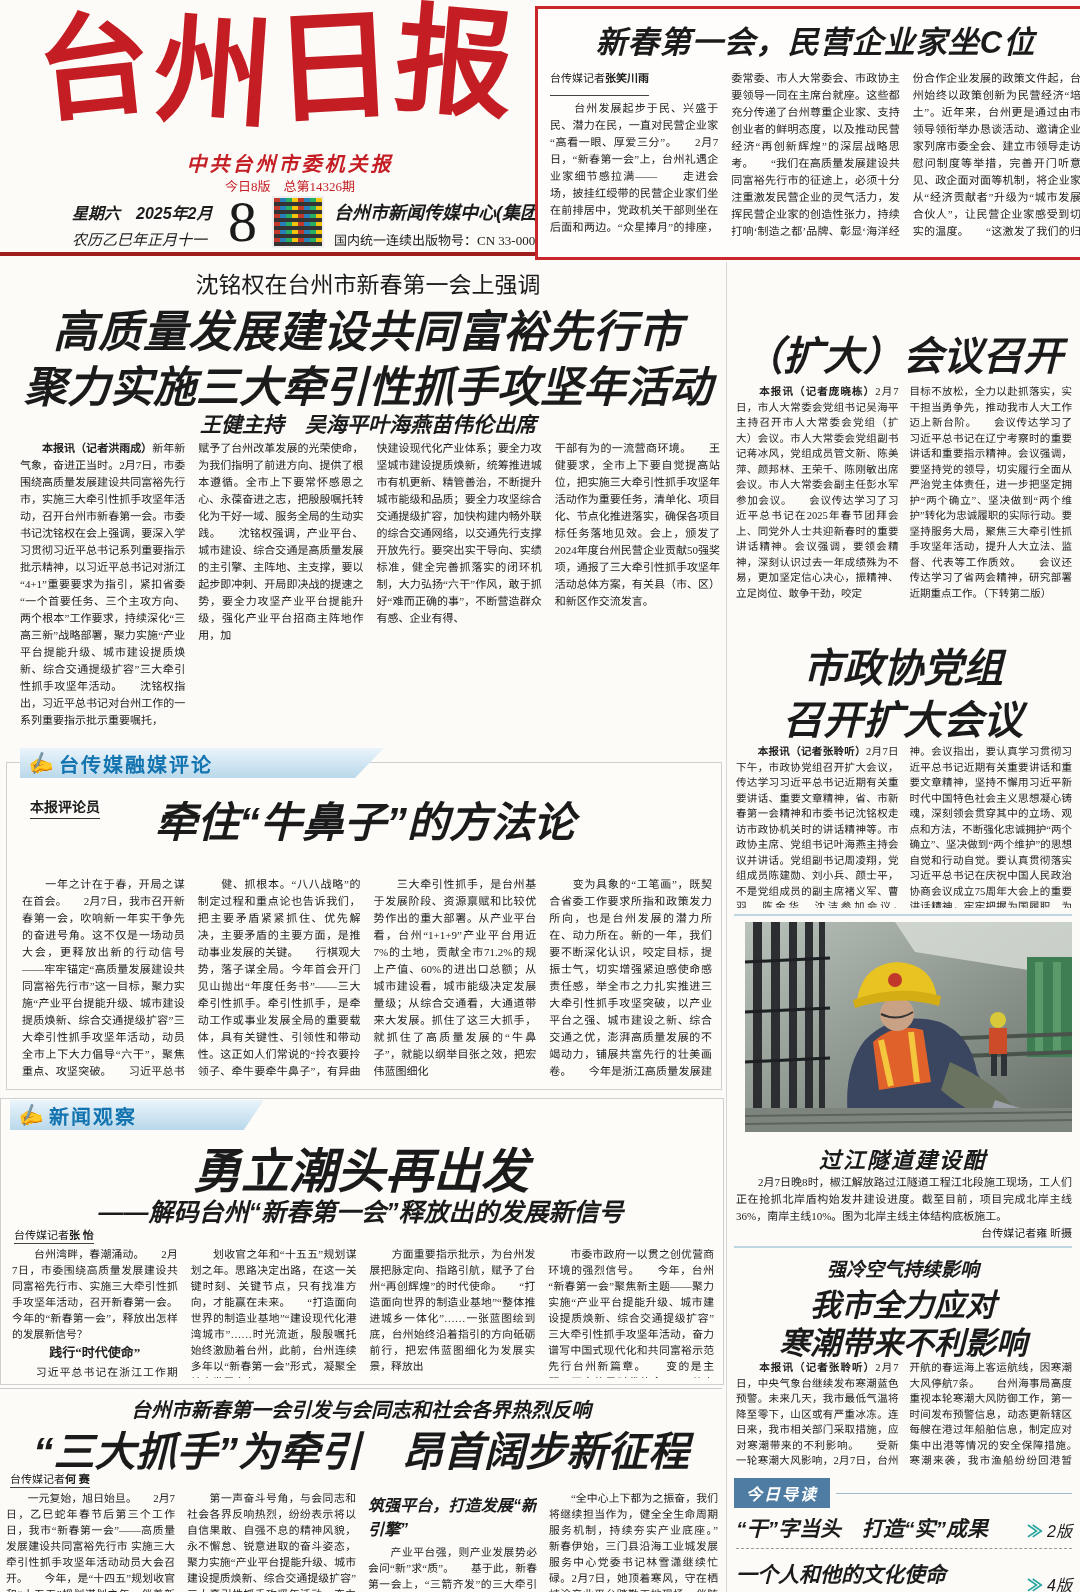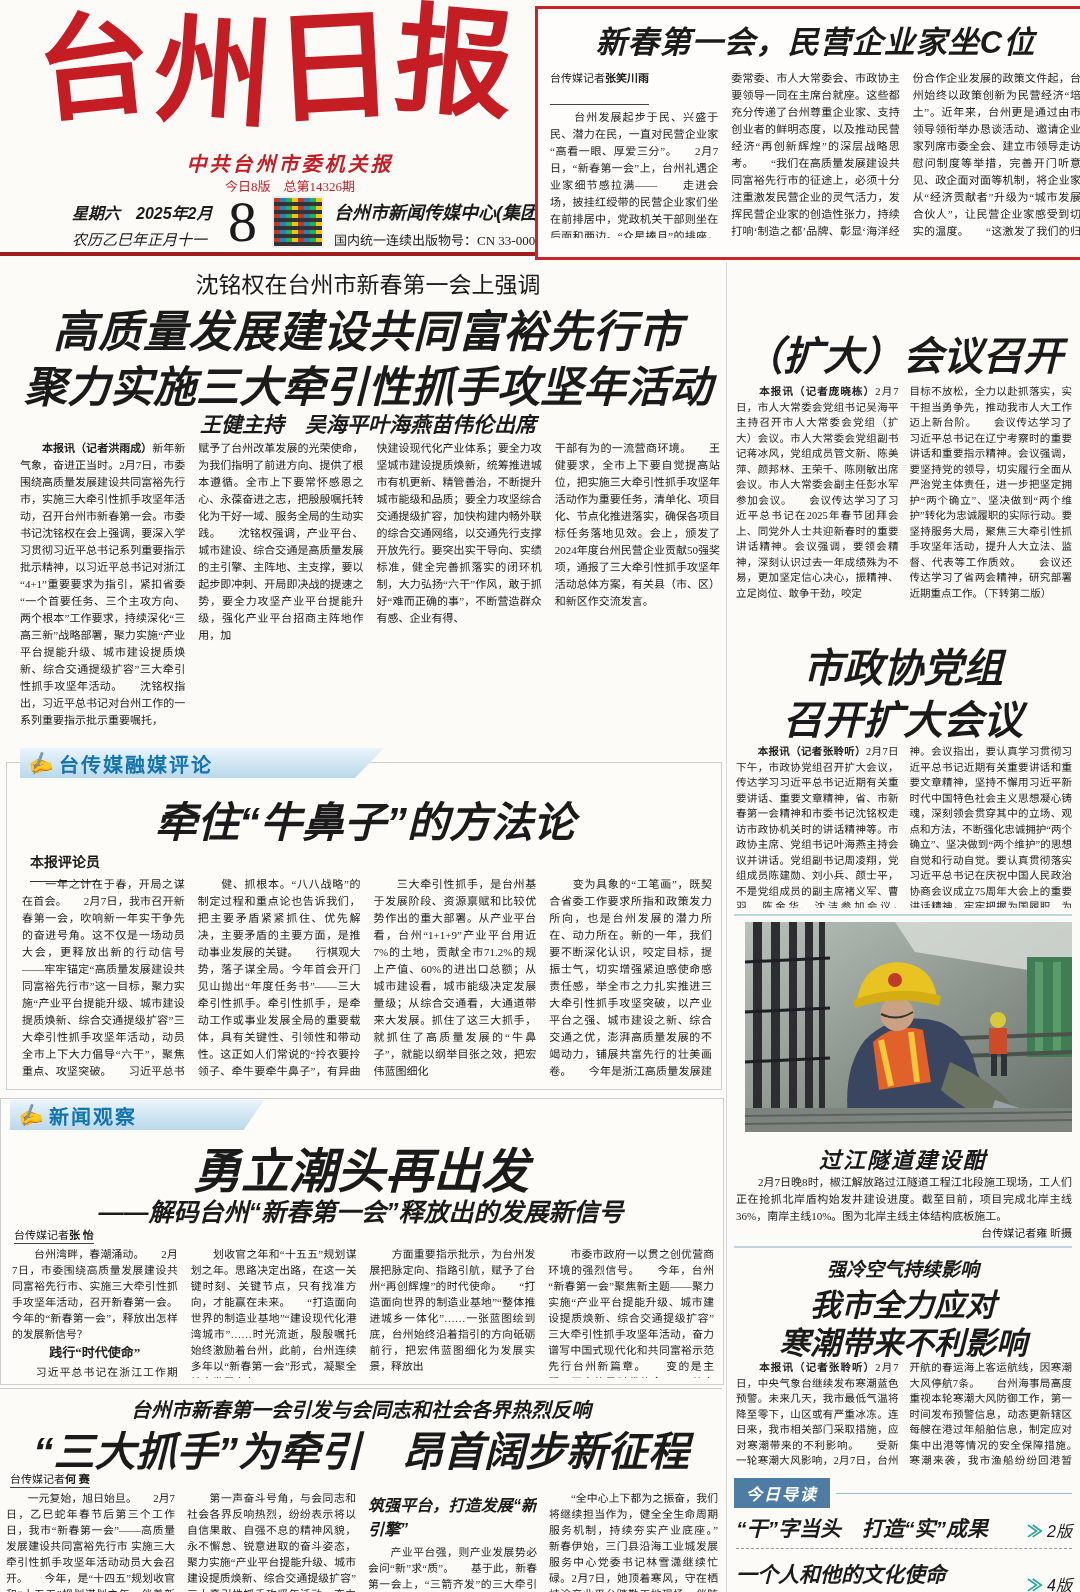--- a/index.html
+++ b/index.html
@@ -20,21 +20,21 @@
   .mt1{transform:rotate(-6deg) scale(.96);} .mt2{transform:rotate(4deg) translateY(6px);}
   .mt3{transform:rotate(-3deg) scale(1.02);} .mt4{transform:rotate(5deg) translateY(-4px);}
   .red{color:#c41e24;}
   .qr{width:48px;height:48px;background:
       repeating-linear-gradient(0deg,#333 0 4px,transparent 4px 8px),
       repeating-linear-gradient(90deg,#c0392b 0 6px,#2980b9 6px 12px,#27ae60 12px 18px,#f1c40f 18px 24px);
       border:2px solid #eee;}
   .redrule{background:#9f1d1d;height:4px;left:0;width:1080px;}
   
   .topbox{border:3px solid #c8262b;background:#fffdfb;}
-  .bylrow{font-size:11px;border-bottom:1px solid #444;display:inline-block;padding-bottom:17px;}
+  .bylrow{font-size:11px;border-bottom:1px solid #444;display:inline-block;padding-bottom:8px;}
   
   .banner{display:flex;align-items:center;gap:6px;height:30px;padding:0 26px 0 8px;
           background:linear-gradient(180deg,#eaf4fb,#b9d8ea);
           clip-path:polygon(0 0,100% 0,92% 100%,0 100%);}
   .banner .lbl{font-size:20px;font-weight:bold;color:#1374b0;letter-spacing:2px;}
   .penicon{font-size:20px;color:#7fb0d2;transform:rotate(-15deg);}
   .boxline{border:1px solid #cfcfcf;}
   .vrule{width:1px;background:#d6d6d6;}
   .hline{height:1px;background:#cccccc;}
   .teal-line{height:2px;background:#bcd6e2;}
@@ -190,21 +190,21 @@
     <span class="sans b" style="font-size:21px;">一个人和他的文化使命</span>
     <span style="float:right;margin-top:14px;"><span class="garrow">≫</span> <span class="sans" style="font-size:16px;">4版</span></span>
   </div>
 
   <div class="abs boxline" style="left:6px;top:762px;width:714px;height:326px;background:#fdfcf9;"></div>
   <div class="abs banner" style="left:20px;top:748px;width:330px;">
     <span class="penicon">✍</span>
     <span class="lbl">台传媒融媒评论</span>
   </div>
   <div class="abs sans b ctr" style="left:15px;top:788px;width:700px;font-size:42px;">牵住“牛鼻子”的方法论</div>
-  <div class="abs b" style="left:30px;top:851px;font-size:14px;border-bottom:1px solid #333;padding-bottom:10px;">本报评论员</div>
+  <div class="abs b" style="left:30px;top:796px;font-size:14px;border-bottom:1px solid #333;padding-bottom:2px;">本报评论员</div>
   <div class="abs cols" style="left:22px;top:876px;width:690px;height:204px;">
     <div class="col bodytxt">　　一年之计在于春，开局之谋在首会。　　2月7日，我市召开新春第一会，吹响新一年实干争先的奋进号角。这不仅是一场动员大会，更释放出新的行动信号——牢牢锚定“高质量发展建设共同富裕先行市”这一目标，聚力实施“产业平台提能升级、城市建设提质焕新、综合交通提级扩容”三大牵引性抓手攻坚年活动，动员全市上下大力倡导“六干”，聚焦重点、攻坚突破。　　习近平总书记强调，“在任何工作中，我们既要讲两点论，又要讲重点论”“重点论，就是看问题、抓工作，要善于抓住重点、抓主要矛盾”。</div>
     <div class="col bodytxt">　　健、抓根本。“八八战略”的制定过程和重点论也告诉我们，把主要矛盾紧紧抓住、优先解决，主要矛盾的主要方面，是推动事业发展的关键。　　行棋观大势，落子谋全局。今年首会开门见山抛出“年度任务书”——三大牵引性抓手。牵引性抓手，是牵动工作或事业发展全局的重要载体，具有关键性、引领性和带动性。这正如人们常说的“拎衣要拎领子、牵牛要牵牛鼻子”，有异曲同工之妙。</div>
     <div class="col bodytxt">　　三大牵引性抓手，是台州基于发展阶段、资源禀赋和比较优势作出的重大部署。从产业平台看，台州“1+1+9”产业平台用近7%的土地，贡献全市71.2%的规上产值、60%的进出口总额；从城市建设看，城市能级决定发展量级；从综合交通看，大通道带来大发展。抓住了这三大抓手，就抓住了高质量发展的“牛鼻子”，就能以纲举目张之效，把宏伟蓝图细化</div>
     <div class="col bodytxt">　　变为具象的“工笔画”，既契合省委工作要求所指和政策发力所向，也是台州发展的潜力所在、动力所在。新的一年，我们要不断深化认识，咬定目标，提振士气，切实增强紧迫感使命感责任感，举全市之力扎实推进三大牵引性抓手攻坚突破，以产业平台之强、城市建设之新、综合交通之优，澎湃高质量发展的不竭动力，铺展共富先行的壮美画卷。　　今年是浙江高质量发展建设共同富裕示范区的关键之年，也是台州实施“三大牵引性抓手”攻坚年，把加压奋进的任务书变成实干争先的成绩单。</div>
   </div>
 
   <div class="abs boxline" style="left:0px;top:1098px;width:722px;height:285px;background:#fdfcf9;"></div>
   <div class="abs banner" style="left:10px;top:1100px;width:220px;">
     <span class="penicon">✍</span>

